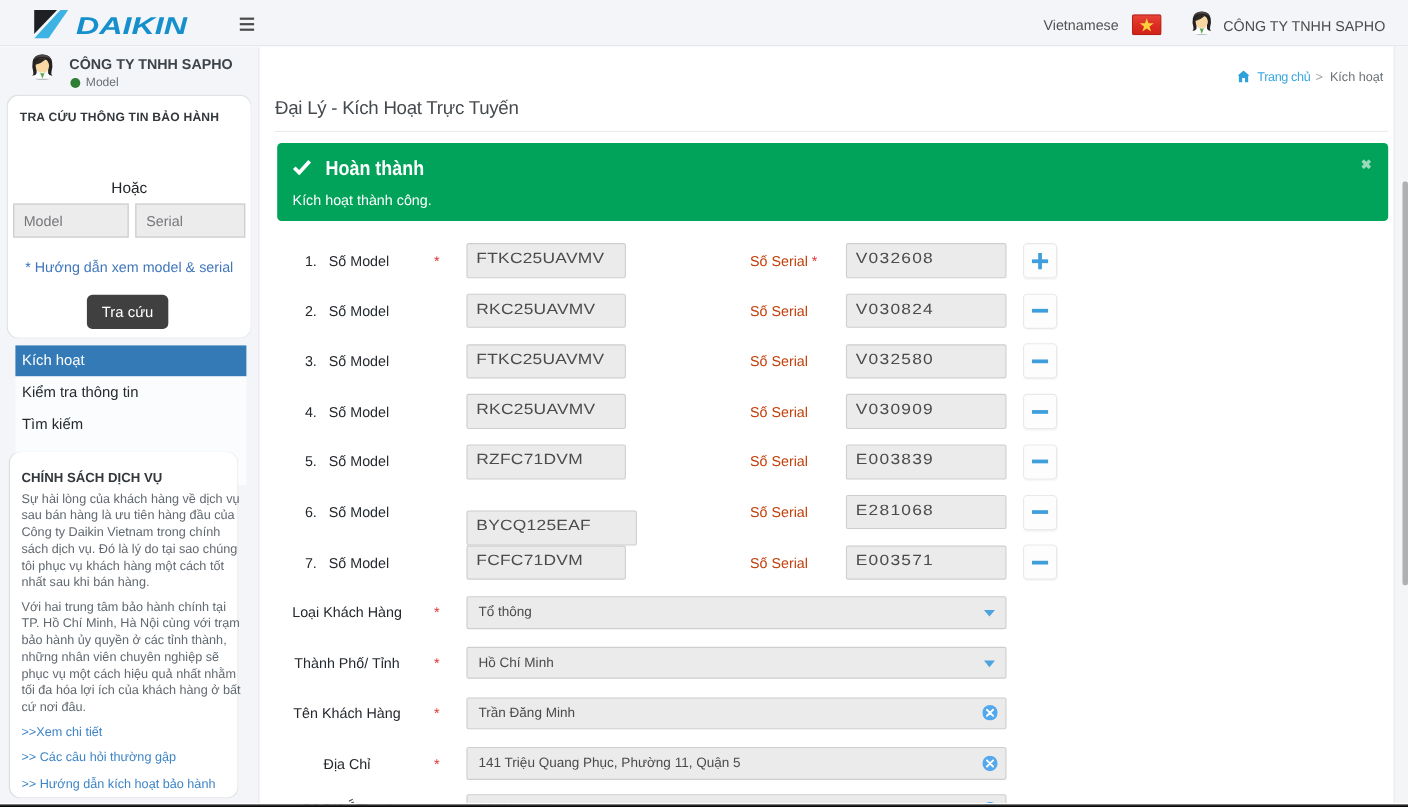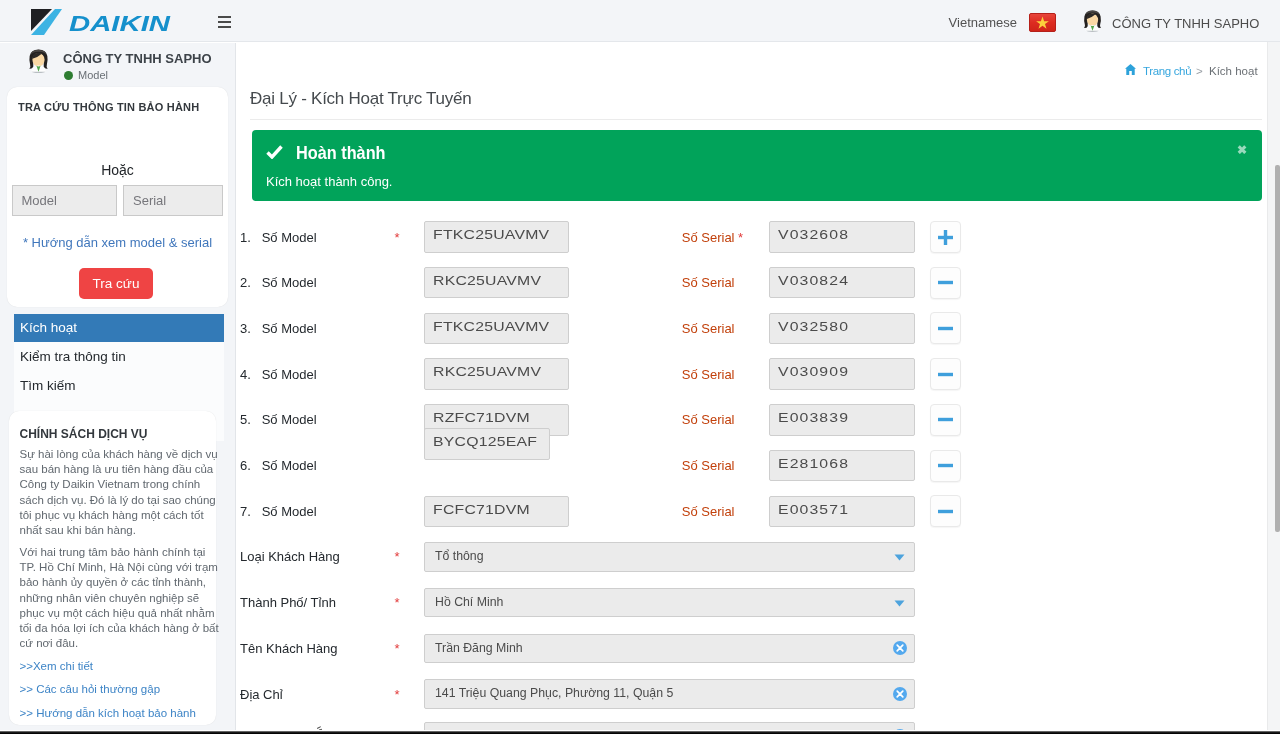--- a/index.html
+++ b/index.html
@@ -17,21 +17,21 @@
 .sinput { position:absolute; background:#ececec; border:1px solid #c9c9c9; color:#76767b; font-size:13px; line-height:29px; padding-left:9px; height:31px; }
 .uname { position:absolute; left:63px; top:8px; font-size:13px; font-weight:bold; color:#3d4349; }
 .online { position:absolute; left:78px; top:25.5px; font-size:11px; color:#6a7076; }
 .menu-active { position:absolute; left:14px; top:270.5px; width:210px; height:28.5px; background:#337ab7; color:#fff; font-size:13.5px; line-height:28.5px; padding-left:6px; }
 .menu-item { position:absolute; left:20px; font-size:13.5px; color:#24292e; }
 .p2 { position:absolute; left:10.5px; width:188px; font-size:11.5px; line-height:15.2px; color:#61686f; }
 .slink { position:absolute; left:10.5px; font-size:11.5px; color:#3d84c6; }
 
 #content { position:absolute; left:236px; top:43px; width:1044px; height:691px; background:#fff; }
 .star { color:#e23b3b; }
-.flabel { position:absolute; left:240px; width:151px; text-align:left; font-size:13px; color:#24292e; white-space:nowrap; }
+.flabel { position:absolute; left:240px; width:151px; text-align:center; font-size:13px; color:#24292e; white-space:nowrap; }
 .fstar { position:absolute; font-size:13px; }
 .flabel2 { position:absolute; left:604px; width:130.5px; text-align:right; font-size:13px; color:#c2410c; white-space:nowrap; }
 .finput { position:absolute; background:#ebebeb; border:1px solid #cecece; border-radius:2px; color:#4b4b4b; font-size:13.5px; line-height:26px; padding-left:7.5px; height:31.5px; white-space:nowrap; }
 .sx { display:inline-block; transform:scaleX(1.17); transform-origin:0 50%; letter-spacing:.2px; }
 .sx2 { letter-spacing:.95px; }
 .finput.wide { left:424px; width:491px; height:29.5px; line-height:27.5px; font-size:12.3px; padding-left:10px; }
 .pmbtn { position:absolute; left:930px; width:31px; height:32px; background:#fdfdfd; border:1px solid #e9e9e9; border-radius:4px; box-shadow:0 1px 1px rgba(0,0,0,.04); display:flex; align-items:center; justify-content:center; }
 .clr { position:absolute; left:893px; }
 </style></head>
 <body>
@@ -84,21 +84,21 @@
   <div class="uname">CÔNG TY TNHH SAPHO</div>
   <div class="abs" style="left:64px;top:28px;width:9px;height:9px;border-radius:50%;background:#2e7d32"></div>
   <div class="online">Model</div>
 
   <div class="card" id="card1">
     <div class="abs" style="left:11px;top:14px;font-size:11px;font-weight:bold;color:#33383d;letter-spacing:.2px">TRA CỨU THÔNG TIN BẢO HÀNH</div>
     <div class="abs" style="left:0;top:75px;width:221px;text-align:center;font-size:14px;color:#212529">Hoặc</div>
     <div class="sinput" style="left:4.5px;top:98px;width:105px">Model</div>
     <div class="sinput" style="left:116px;top:98px;width:100px">Serial</div>
     <div class="abs" style="left:0;top:148px;width:221px;text-align:center;font-size:13px;color:#4077bc">* Hướng dẫn xem model &amp; serial</div>
-    <div class="abs" style="left:72px;top:181px;width:74px;height:31px;background:#ef4444;border-radius:5px;color:#fff;font-size:13.5px;line-height:31px;text-align:center">Tra cứu</div>
+    <div class="abs" style="left:72px;top:181px;width:74px;height:31px;background:#404040;border-radius:5px;color:#fff;font-size:13.5px;line-height:31px;text-align:center">Tra cứu</div>
   </div>
 
   <div class="abs" style="left:14px;top:270.5px;width:210px;height:127px;background:#fbfcfd"></div>
   <div class="menu-active">Kích hoạt</div>
   <div class="menu-item" style="top:306px">Kiểm tra thông tin</div>
   <div class="menu-item" style="top:334.5px">Tìm kiếm</div>
 
   <div class="card" id="card2">
     <div class="abs" style="left:10.5px;top:16px;font-size:12px;font-weight:bold;color:#33383d">CHÍNH SÁCH DỊCH VỤ</div>
     <div class="p2" style="top:36px;width:200px;white-space:nowrap">Sự hài lòng của khách hàng về dịch vụ<br>sau bán hàng là ưu tiên hàng đầu của<br>Công ty Daikin Vietnam trong chính<br>sách dịch vụ. Đó là lý do tại sao chúng<br>tôi phục vụ khách hàng một cách tốt<br>nhất sau khi bán hàng.</div>
@@ -172,21 +172,21 @@
 <div class="flabel" style="top:412.3px">5.&nbsp;&nbsp;&nbsp;Số Model</div>
 <div class="finput" style="left:424px;top:404.1px;width:145px"><span class="sx">RZFC71DVM</span></div>
 <div class="flabel2" style="top:412.3px">Số Serial</div>
 <div class="finput" style="left:769px;top:404.1px;width:146px"><span class="sx sx2">E003839</span></div>
 <div class="pmbtn" style="top:403.8px">
     <svg width="15" height="15" viewBox="0 0 15 15">
       <rect x="0" y="5.8" width="15" height="3.4" fill="#3f9fdc"></rect>
     </svg>
   </div>
 <div class="flabel" style="top:458.0px">6.&nbsp;&nbsp;&nbsp;Số Model</div>
-<div class="finput" style="left:424px;top:428px;width:126px"><span class="sx">BYCQ125EAF</span></div>
+<div class="finput" style="left:424px;top:464px;width:155px"><span class="sx">BYCQ125EAF</span></div>
 <div class="flabel2" style="top:458.0px">Số Serial</div>
 <div class="finput" style="left:769px;top:449.8px;width:146px"><span class="sx sx2">E281068</span></div>
 <div class="pmbtn" style="top:449.5px">
     <svg width="15" height="15" viewBox="0 0 15 15">
       <rect x="0" y="5.8" width="15" height="3.4" fill="#3f9fdc"></rect>
     </svg>
   </div>
 <div class="flabel" style="top:503.7px">7.&nbsp;&nbsp;&nbsp;Số Model</div>
 <div class="finput" style="left:424px;top:495.5px;width:145px"><span class="sx">FCFC71DVM</span></div>
 <div class="flabel2" style="top:503.7px">Số Serial</div>

